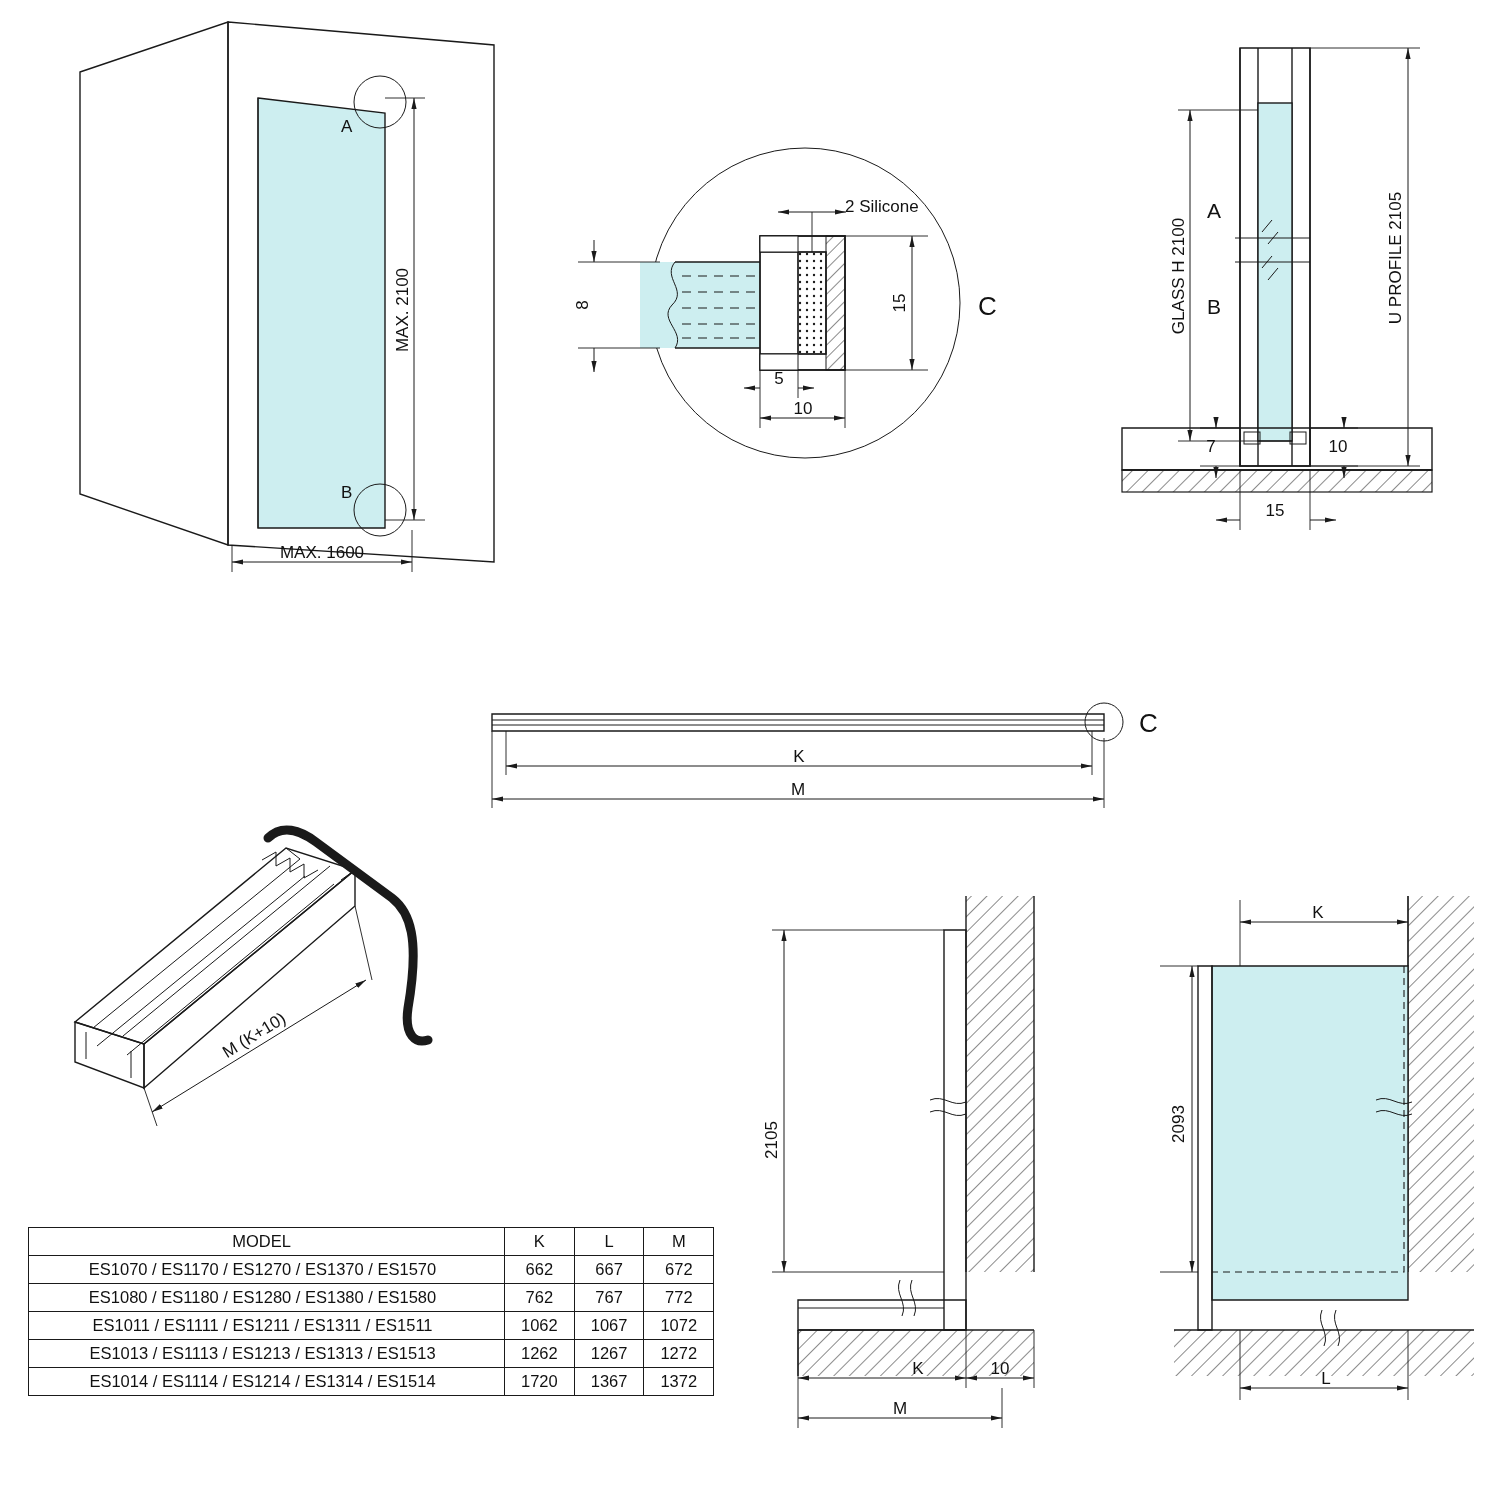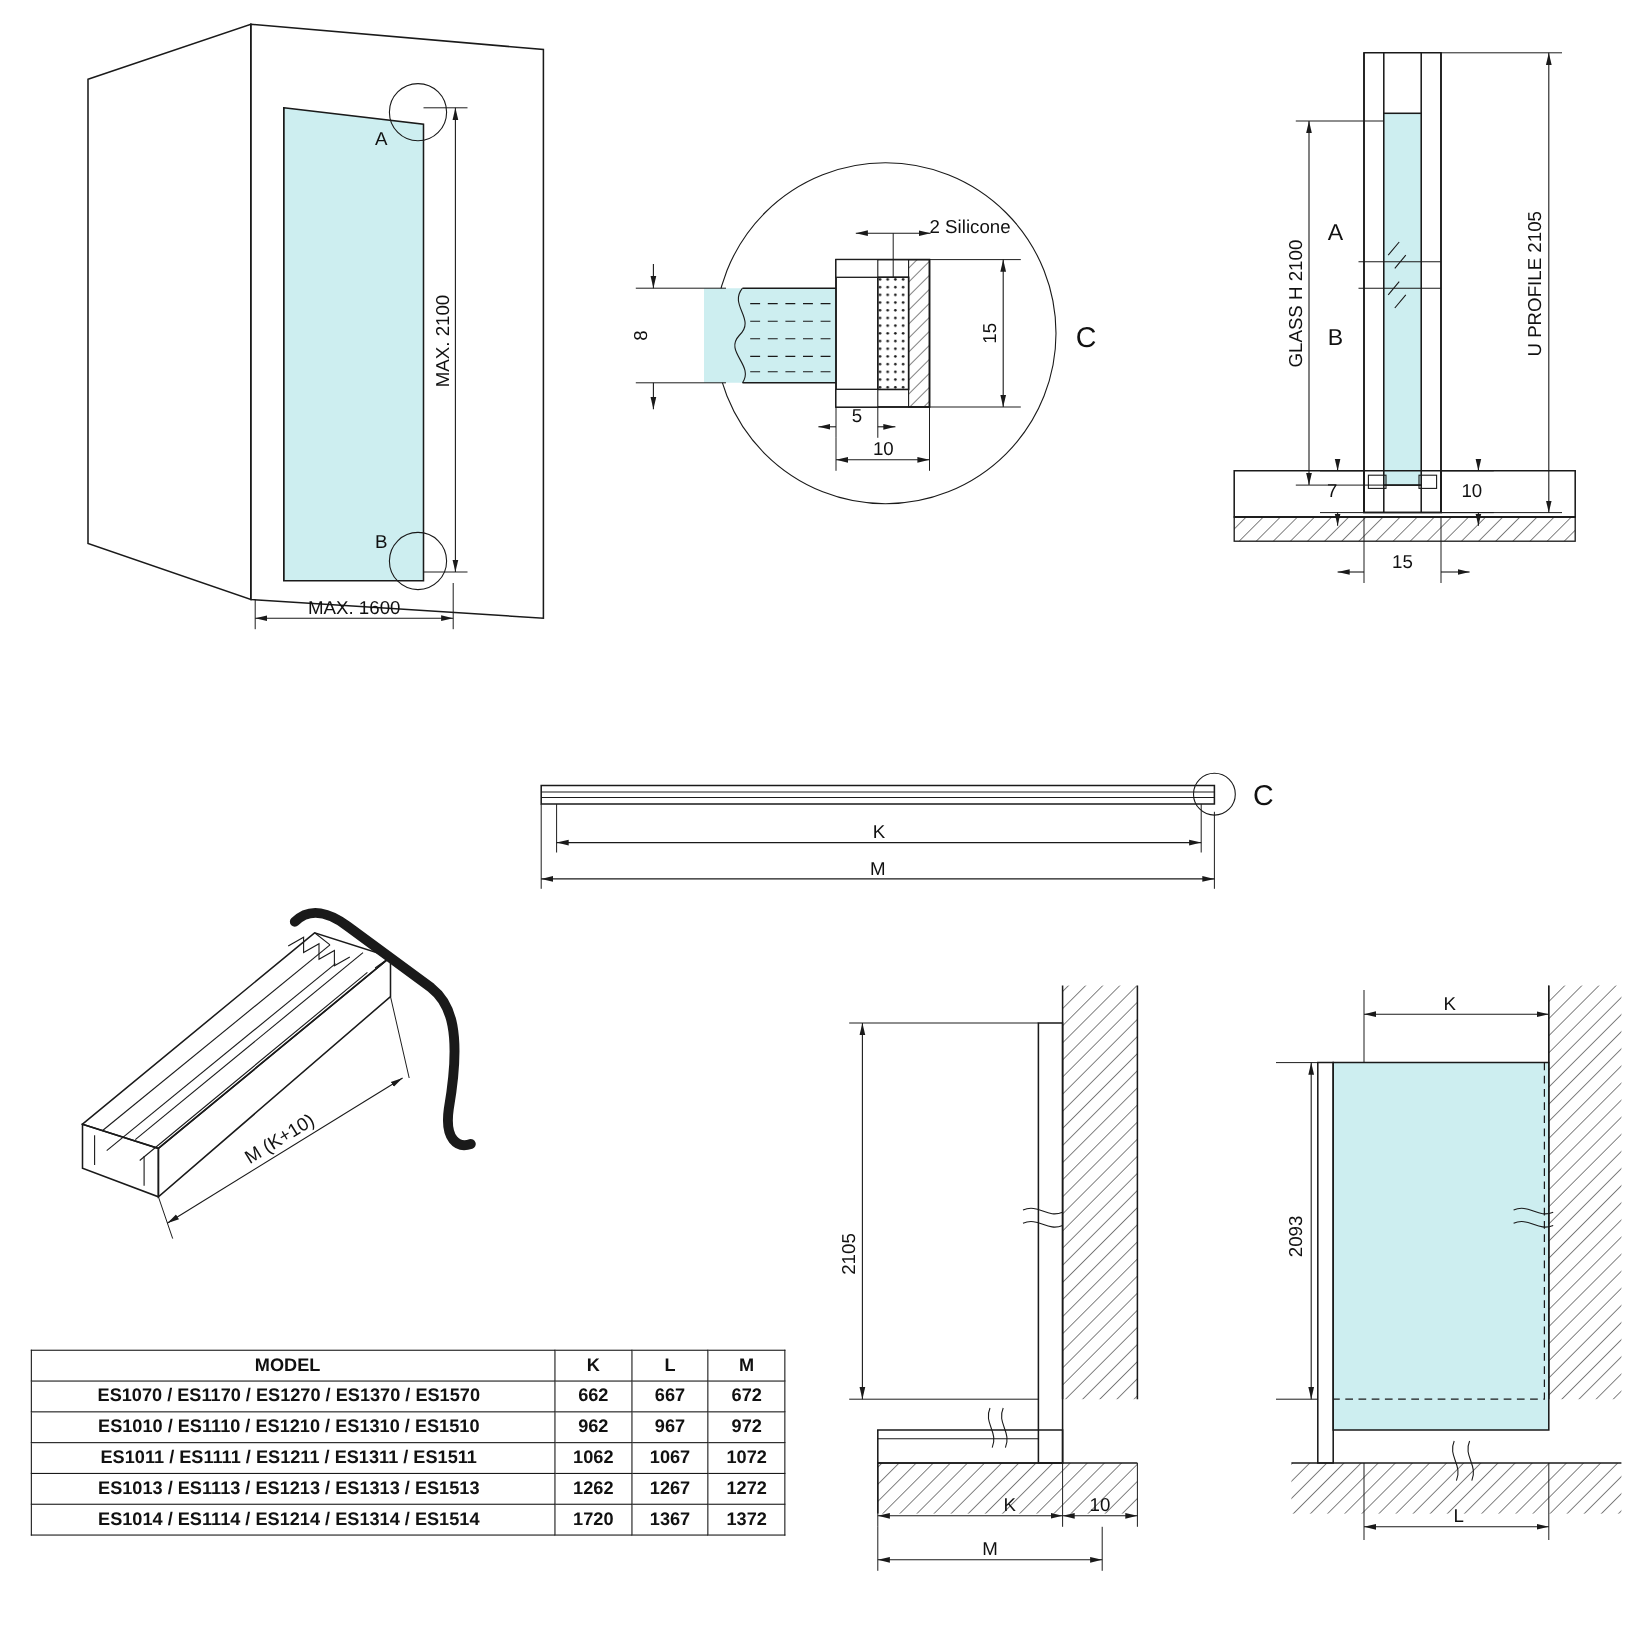--- a/index.html
+++ b/index.html
@@ -42,21 +42,21 @@
   #models-table {
     position: absolute;
     left: 28px;
     top: 1227px;
     border-collapse: collapse;
     font-size: 16.5px;
   }
   #models-table td, #models-table th {
     border: 1.3px solid #1a1a1a;
     padding: 4px 16px;
-    font-weight: bold;
+    font-weight: normal;
     height: 22px;
     box-sizing: border-box;
   }
   #models-table th.model-col, #models-table td.model-col {
     width: 476px;
     text-align: center;
     padding-left: 8px;
   }
   #models-table th.model-col { text-align: center; padding-left: 6px; }
   #models-table th.num-col, #models-table td.num-col {
@@ -364,24 +364,24 @@
     </tr>
   </thead>
   <tbody>
     <tr>
       <td class="model-col">ES1070 / ES1170 / ES1270 / ES1370 / ES1570</td>
       <td class="num-col">662</td>
       <td class="num-col">667</td>
       <td class="num-col">672</td>
     </tr>
     <tr>
-      <td class="model-col">ES1010 / ES1110 / ES1210 / ES1310 / ES1510</td>
-      <td class="num-col">962</td>
-      <td class="num-col">967</td>
-      <td class="num-col">972</td>
+      <td class="model-col">ES1080 / ES1180 / ES1280 / ES1380 / ES1580</td>
+      <td class="num-col">762</td>
+      <td class="num-col">767</td>
+      <td class="num-col">772</td>
     </tr>
     <tr>
       <td class="model-col">ES1011 / ES1111 / ES1211 / ES1311 / ES1511</td>
       <td class="num-col">1062</td>
       <td class="num-col">1067</td>
       <td class="num-col">1072</td>
     </tr>
     <tr>
       <td class="model-col">ES1013 / ES1113 / ES1213 / ES1313 / ES1513</td>
       <td class="num-col">1262</td>

